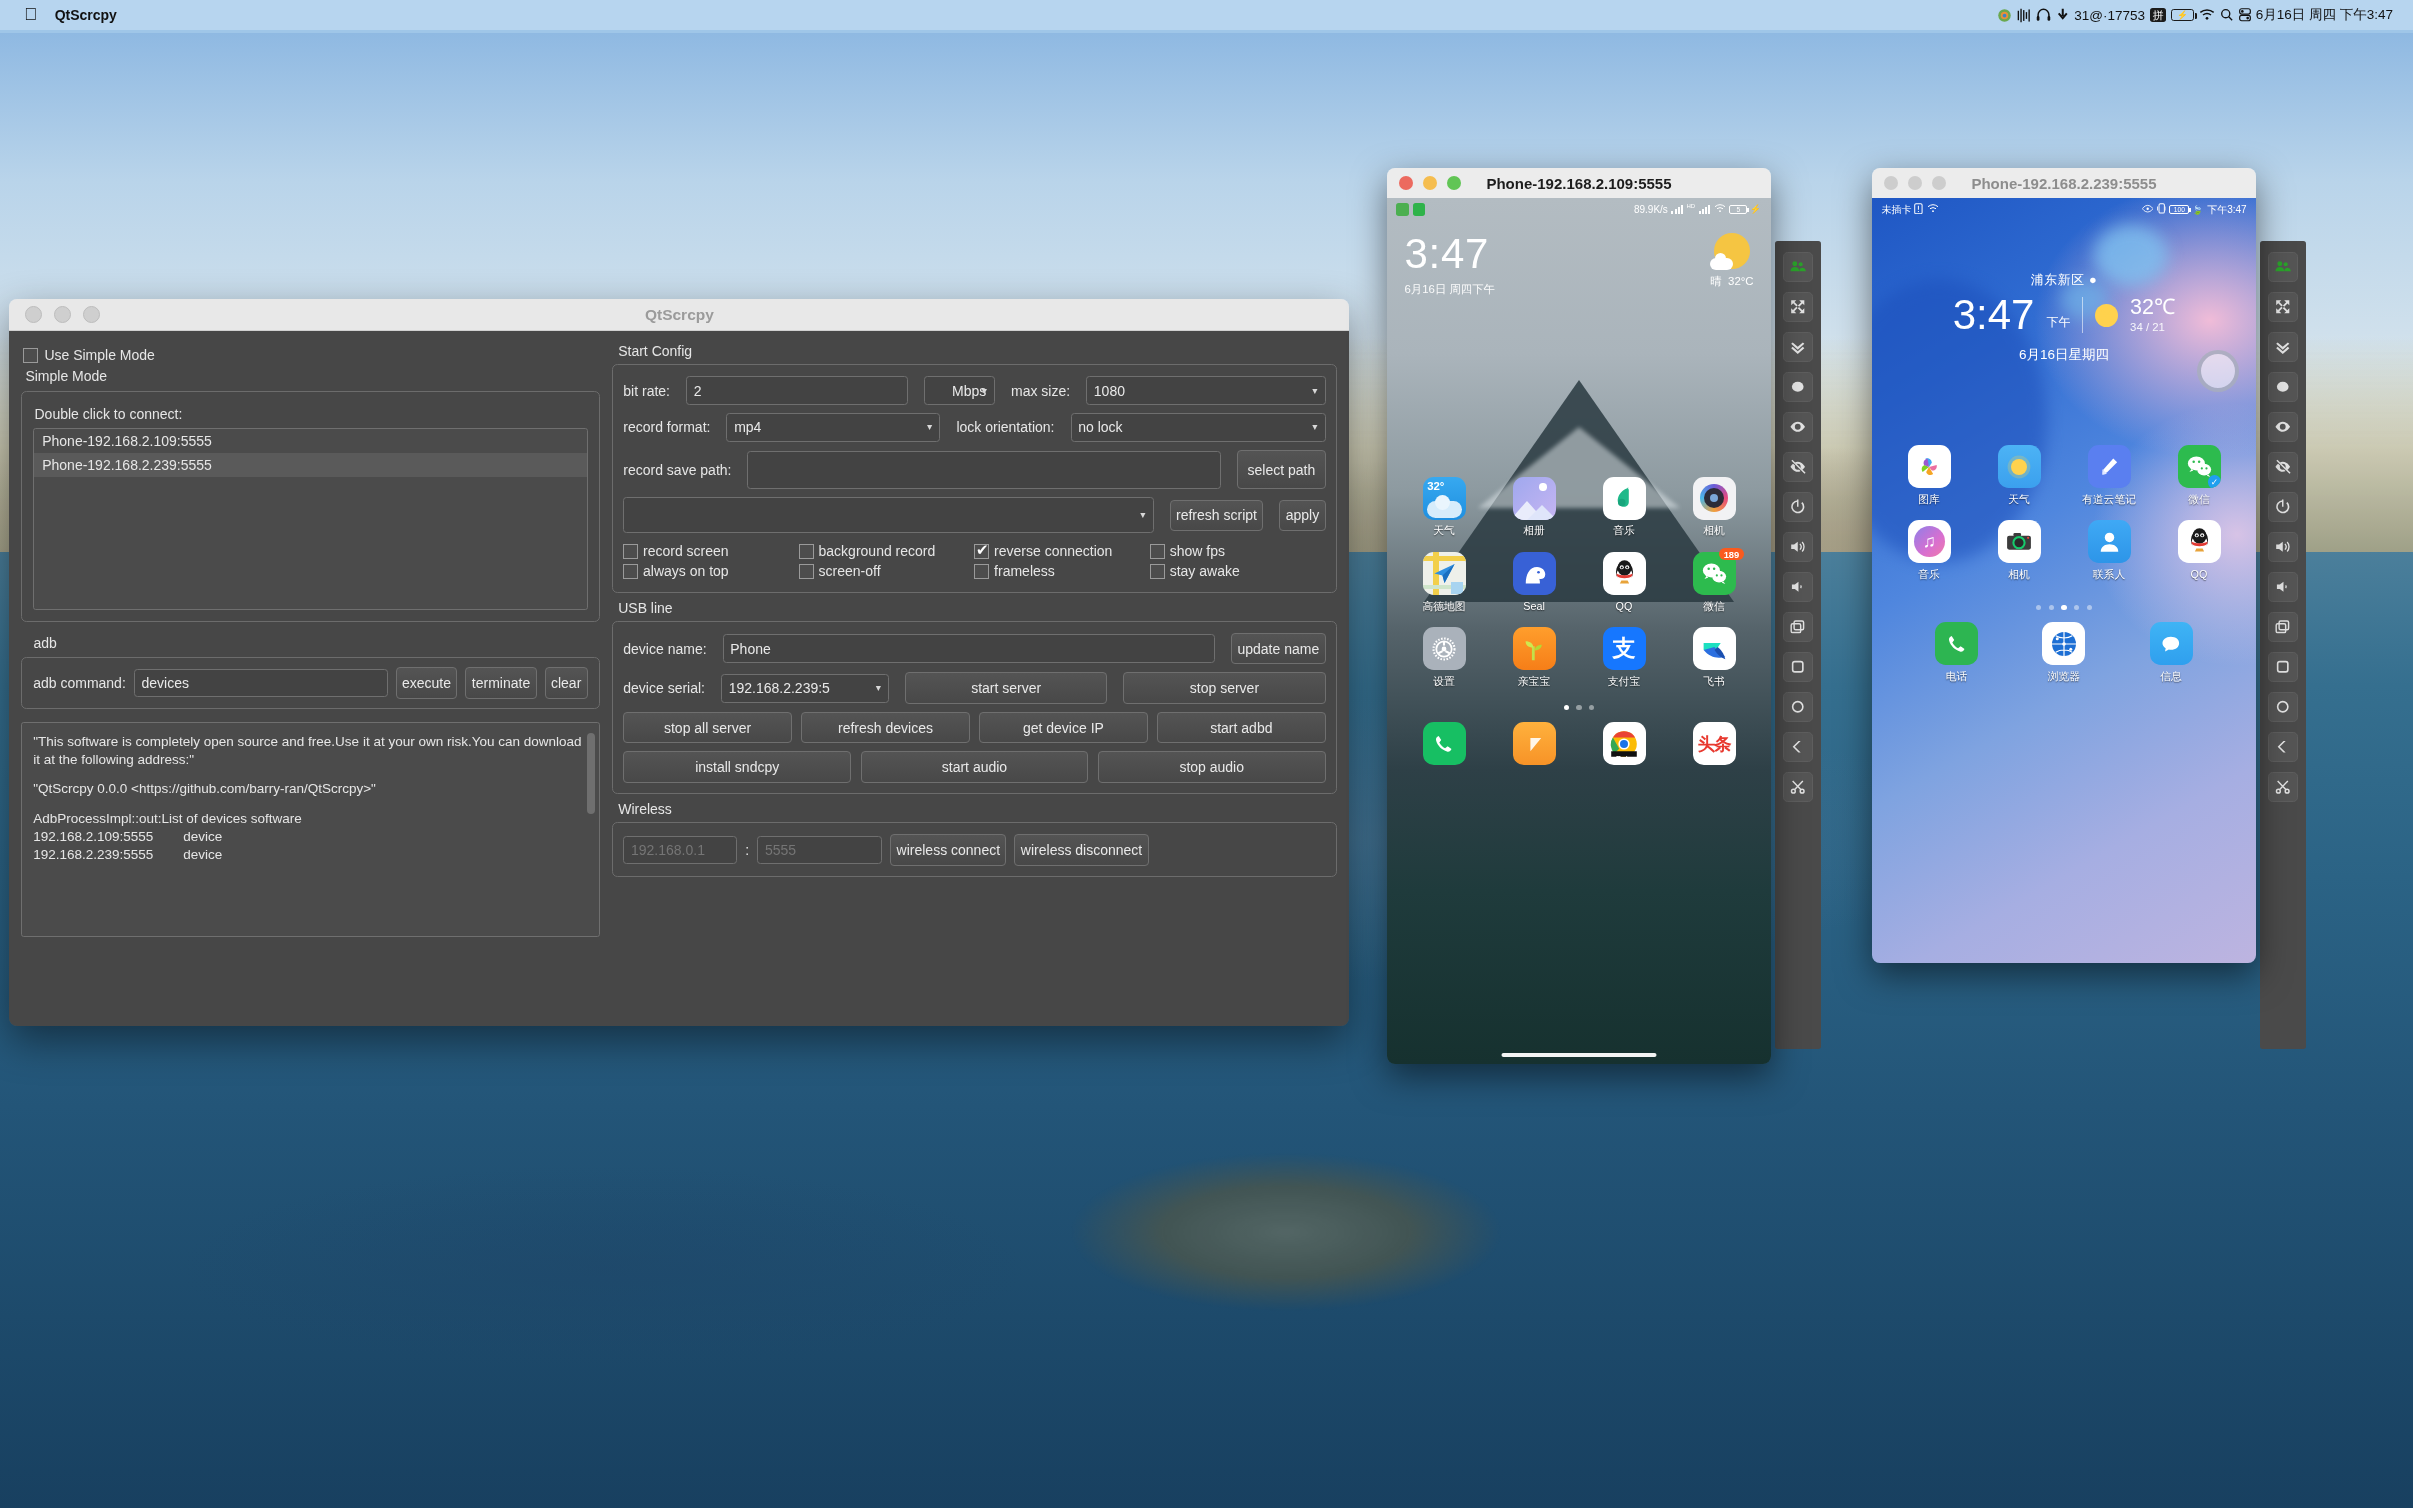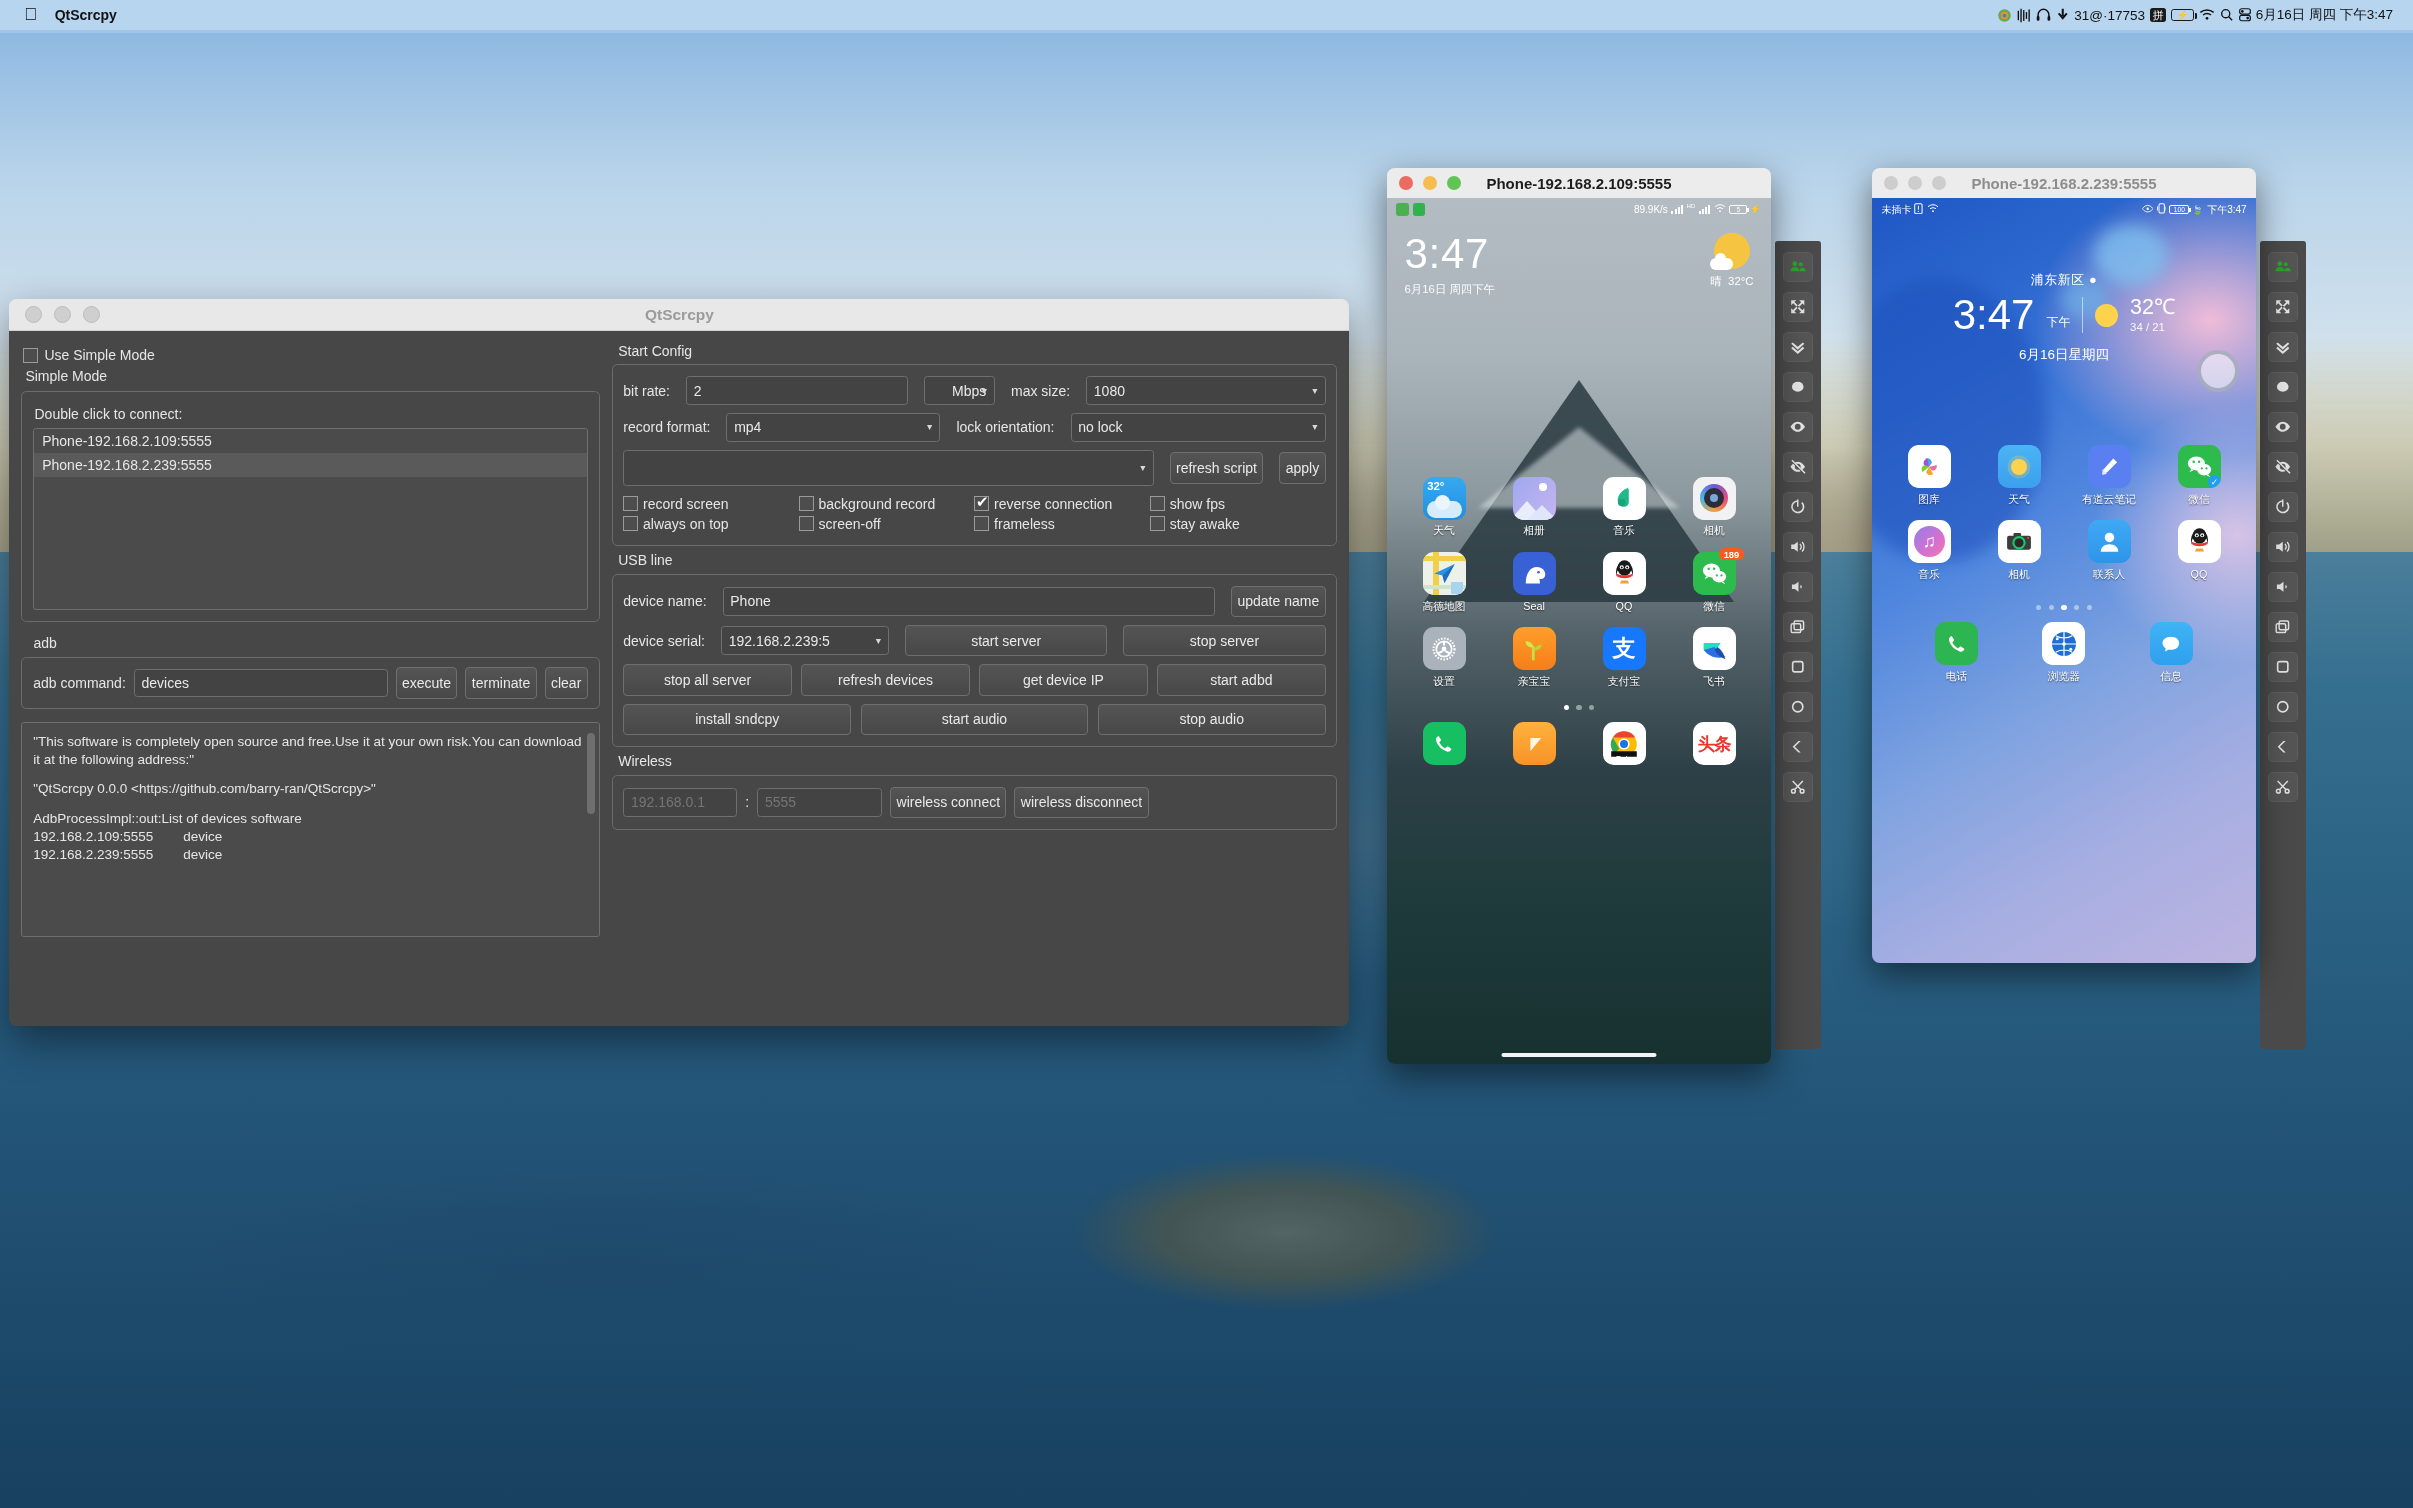--- a/index.html
+++ b/index.html
@@ -372,20 +372,25 @@
             <span>mp4</span>
             <span class="caret">▼</span>
           </div>
           <span class="lbl">lock orientation:</span>
           <div class="combo" style="flex:1;">
             <span>no lock</span>
             <span class="caret">▼</span>
           </div>
         </div>
 
+        <div class="grid-row">
+          <span class="lbl">record save path:</span>
+          <input class="field" style="flex: 1 1 0%; height: 38px;" value="">
+          <button class="btn" style="padding:10.8px 9.4px;">select path</button>
+        </div>
 
         <div class="grid-row">
           <div class="combo" style="flex:1;height:36px;">
             <span></span>
             <span class="caret">▼</span>
           </div>
           <button class="btn">refresh script</button>
           <button class="btn">apply</button>
         </div>
 

